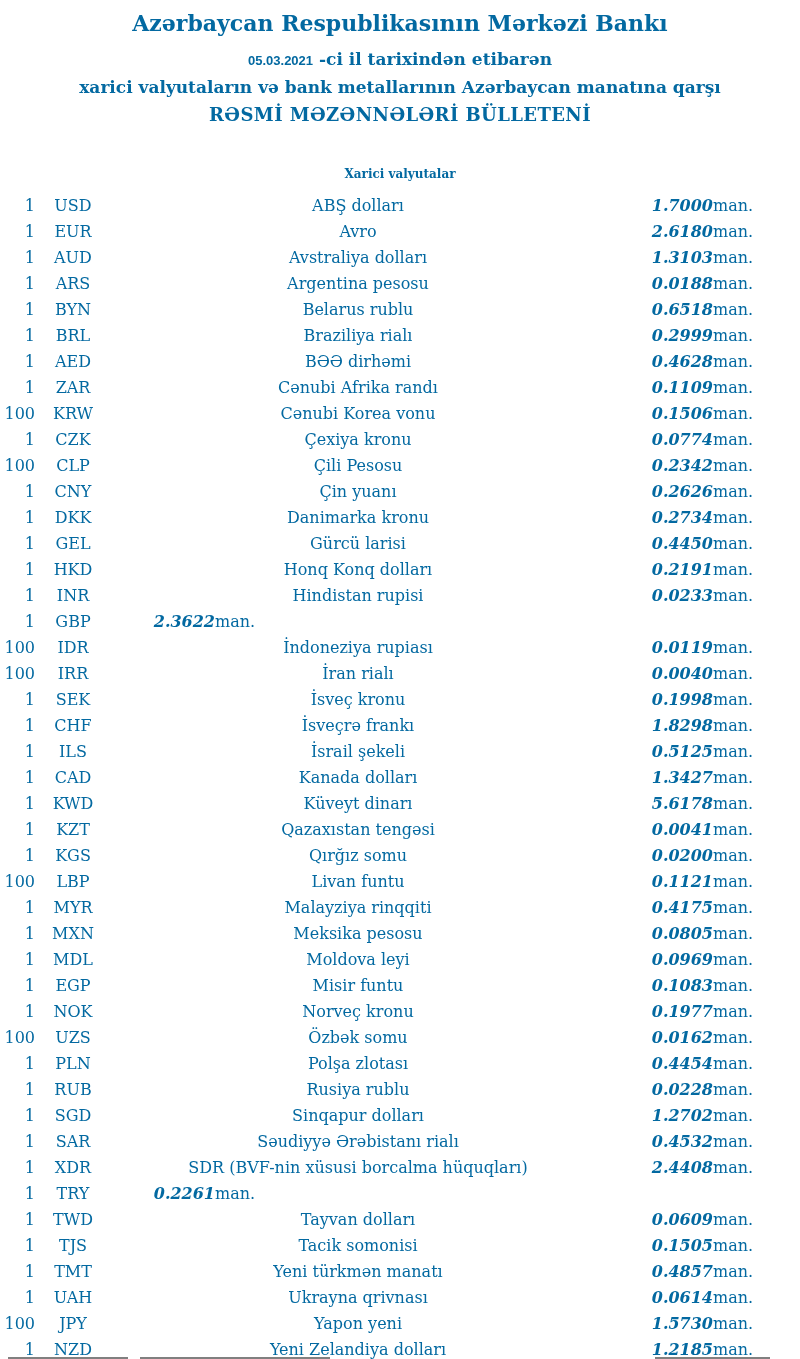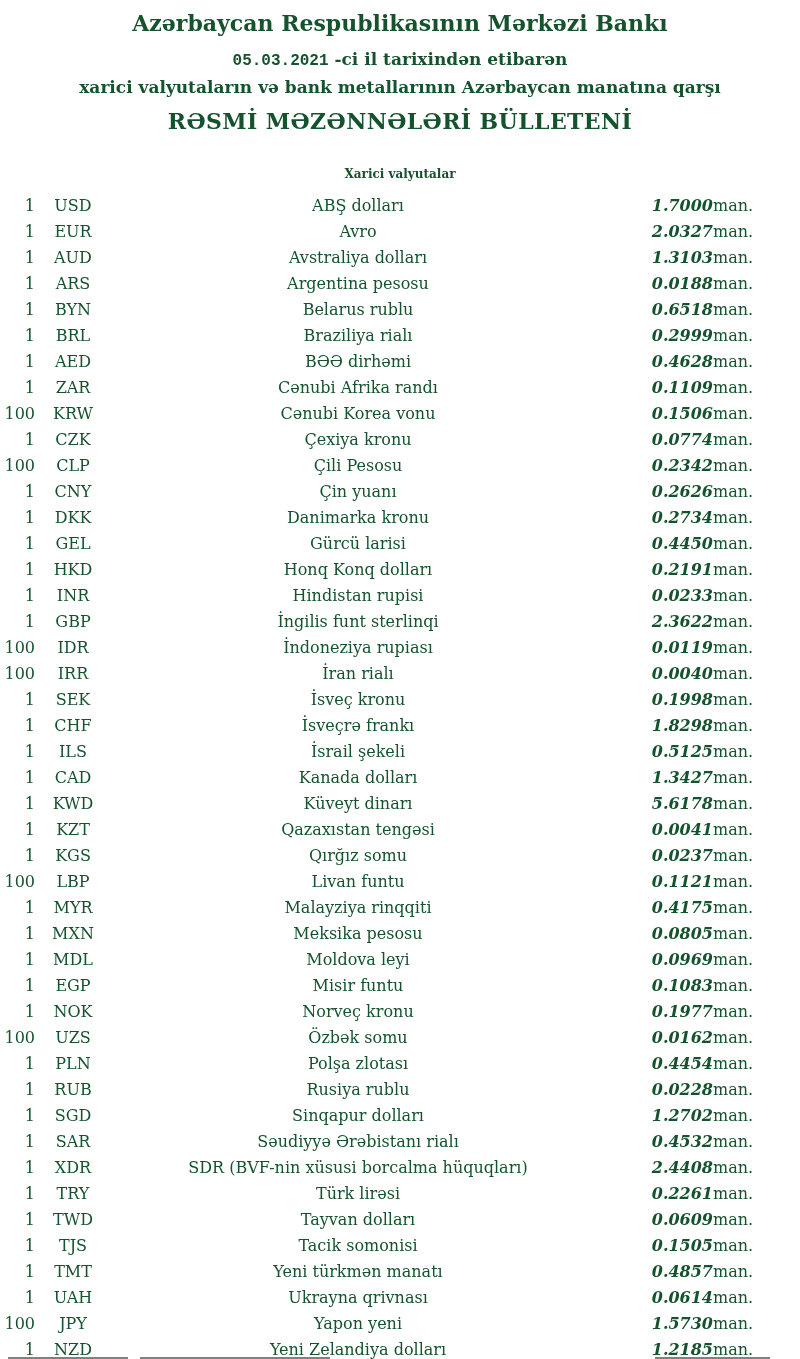--- a/index.html
+++ b/index.html
@@ -2,31 +2,31 @@
 <html><head>
 <meta charset="utf-8">
 <style>
   html,body { margin:0; padding:0; background:#ffffff; }
   .page {
     position:relative;
     width:800px; height:1359px;
     background:#ffffff;
     overflow:hidden;
     font-family:"DejaVu Serif","Liberation Serif",serif;
-    color:#14532d;
+    color:#0369a1;
   }
   .hline {
     position:absolute; left:20px; width:760px;
     text-align:center; font-weight:bold; white-space:nowrap;
   }
   #title { top:8px;  font-size:22px; line-height:30px; }
   #l2    { top:46px; font-size:17px; line-height:26px; }
-  #l2 .date-sans { font-family:Liberation Mono, monospace; font-size:16px; }
+  #l2 .date-sans { font-family:Liberation Sans, sans-serif; font-size:13px; }
   #l3    { top:74px; font-size:17px; line-height:26px; }
-  #l4    { top:108px; font-size:22px; line-height:26px; letter-spacing:0.4px; }
+  #l4    { top:102px; font-size:18px; line-height:26px; letter-spacing:0.4px; }
   #sec   { top:161px; font-size:12px; line-height:26px; }
 
   #tbl { position:absolute; top:193px; left:0; width:800px; }
   .row { display:flex; height:26px; line-height:26px; font-size:16px; }
   .c-qty  { flex:none; width:35px;  text-align:right; }
   .c-code { flex:none; width:64px;  margin-left:6px; text-align:center; }
   .c-name { flex:none; width:490px; margin-left:8px; text-align:center; white-space:nowrap; overflow:hidden; }
   .c-rate { flex:none; width:110px; text-align:right; font-weight:bold; font-style:italic; }
   .c-man  { flex:none; width:55px;  }
 
@@ -59,21 +59,21 @@
       <span class="c-code">USD</span>
       <span class="c-name">ABŞ dolları</span>
       <span class="c-rate">1.7000</span>
       <span class="c-man">man.</span>
     </div>
 
     <div class="row">
       <span class="c-qty">1</span>
       <span class="c-code">EUR</span>
       <span class="c-name">Avro</span>
-      <span class="c-rate">2.0327</span>
+      <span class="c-rate">2.6180</span>
       <span class="c-man">man.</span>
     </div>
 
     <div class="row">
       <span class="c-qty">1</span>
       <span class="c-code">AUD</span>
       <span class="c-name">Avstraliya dolları</span>
       <span class="c-rate">1.3103</span>
       <span class="c-man">man.</span>
     </div>
@@ -178,21 +178,20 @@
       <span class="c-qty">1</span>
       <span class="c-code">INR</span>
       <span class="c-name">Hindistan rupisi</span>
       <span class="c-rate">0.0233</span>
       <span class="c-man">man.</span>
     </div>
 
     <div class="row">
       <span class="c-qty">1</span>
       <span class="c-code">GBP</span>
-      <span class="c-name">İngilis funt sterlinqi</span>
       <span class="c-rate">2.3622</span>
       <span class="c-man">man.</span>
     </div>
 
     <div class="row">
       <span class="c-qty">100</span>
       <span class="c-code">IDR</span>
       <span class="c-name">İndoneziya rupiası</span>
       <span class="c-rate">0.0119</span>
       <span class="c-man">man.</span>
@@ -251,21 +250,21 @@
       <span class="c-code">KZT</span>
       <span class="c-name">Qazaxıstan tengəsi</span>
       <span class="c-rate">0.0041</span>
       <span class="c-man">man.</span>
     </div>
 
     <div class="row">
       <span class="c-qty">1</span>
       <span class="c-code">KGS</span>
       <span class="c-name">Qırğız somu</span>
-      <span class="c-rate">0.0237</span>
+      <span class="c-rate">0.0200</span>
       <span class="c-man">man.</span>
     </div>
 
     <div class="row">
       <span class="c-qty">100</span>
       <span class="c-code">LBP</span>
       <span class="c-name">Livan funtu</span>
       <span class="c-rate">0.1121</span>
       <span class="c-man">man.</span>
     </div>
@@ -354,21 +353,20 @@
       <span class="c-qty">1</span>
       <span class="c-code">XDR</span>
       <span class="c-name">SDR (BVF-nin xüsusi borcalma hüquqları)</span>
       <span class="c-rate">2.4408</span>
       <span class="c-man">man.</span>
     </div>
 
     <div class="row">
       <span class="c-qty">1</span>
       <span class="c-code">TRY</span>
-      <span class="c-name">Türk lirəsi</span>
       <span class="c-rate">0.2261</span>
       <span class="c-man">man.</span>
     </div>
 
     <div class="row">
       <span class="c-qty">1</span>
       <span class="c-code">TWD</span>
       <span class="c-name">Tayvan dolları</span>
       <span class="c-rate">0.0609</span>
       <span class="c-man">man.</span>

